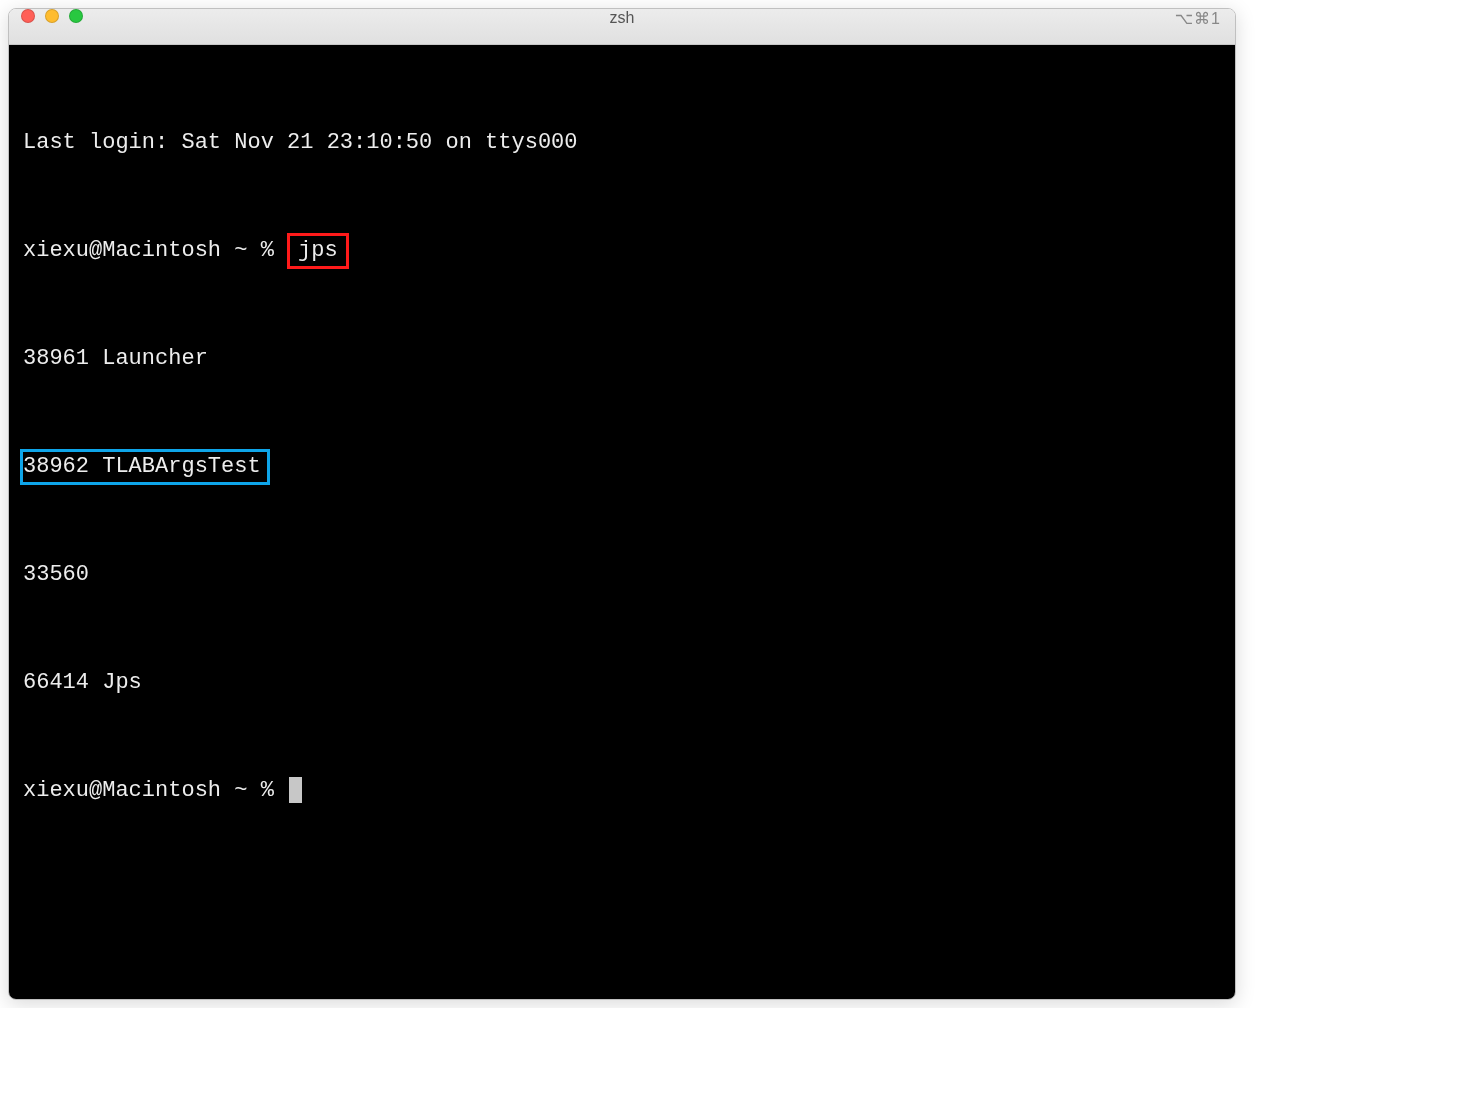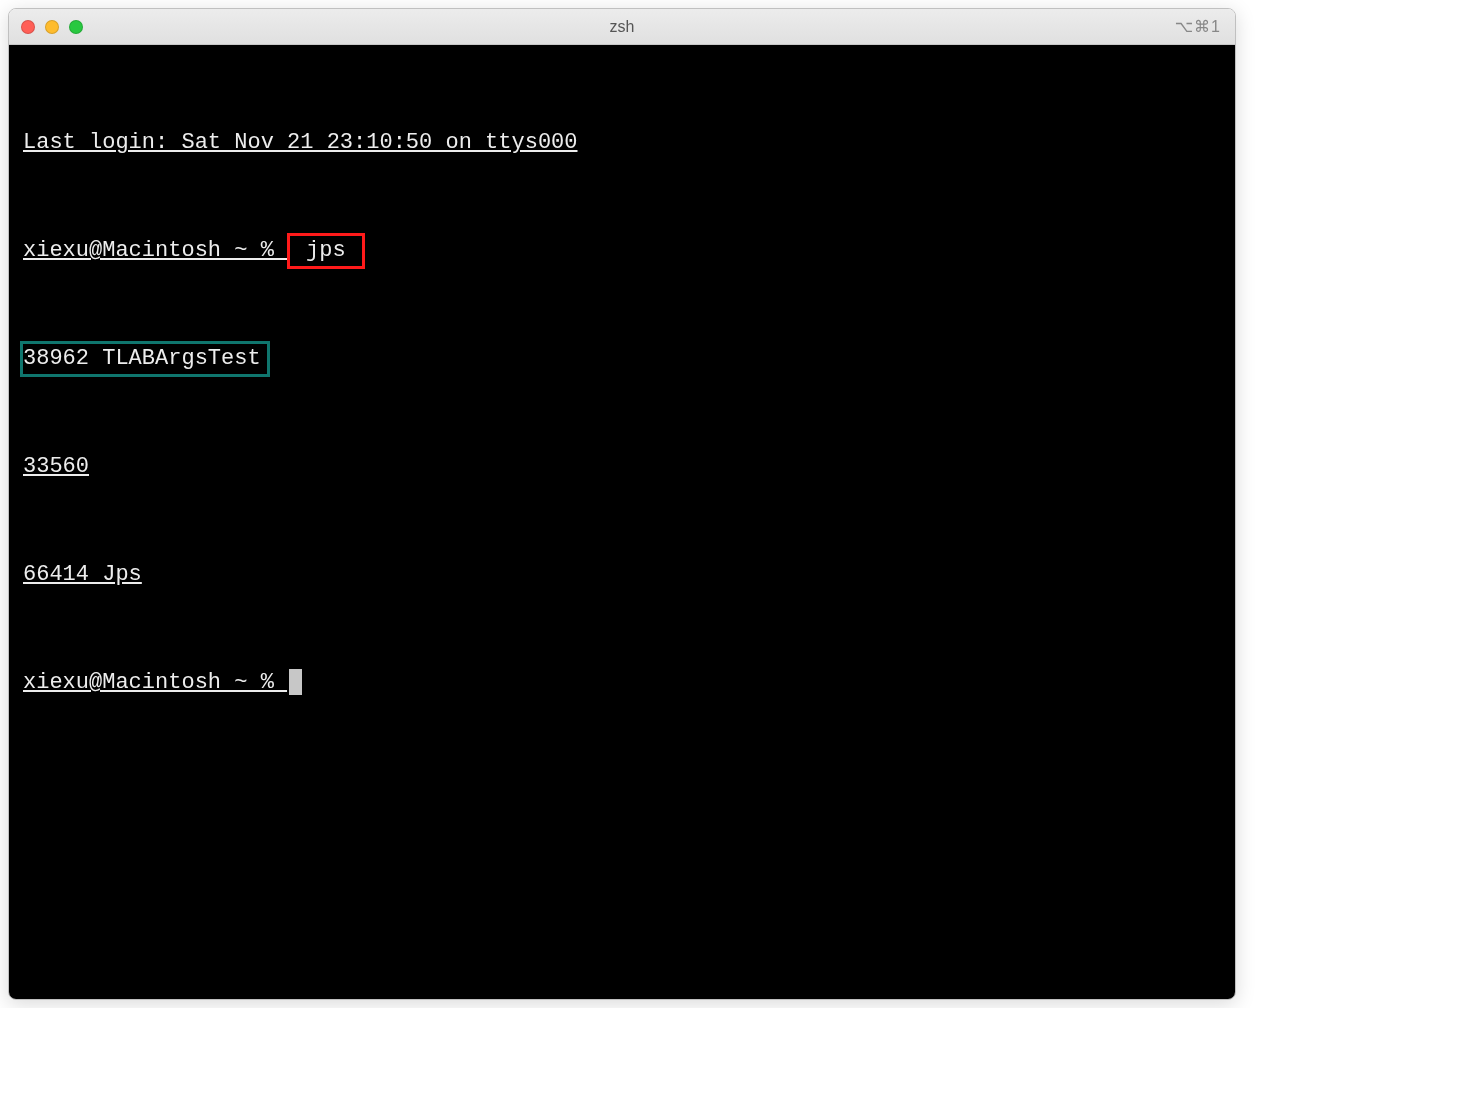--- a/index.html
+++ b/index.html
@@ -24,21 +24,21 @@
       box-shadow: 0 4px 20px rgba(0,0,0,0.15);
       background: #fff;
       margin: 8px;
     }
 
     .titlebar {
       height: 36px;
       background: linear-gradient(#ececec, #e0e0e0);
       border-bottom: 1px solid #c8c8c8;
       display: flex;
-      align-items: center;
+      align-items: flex-start;
       position: relative;
       padding: 0 12px;
     }
 
     .traffic-lights {
       display: flex;
       gap: 10px;
       align-items: center;
     }
 
@@ -78,33 +78,32 @@
       line-height: 36px;
       padding: 8px 14px;
       min-height: 954px;
       white-space: pre;
       position: relative;
     }
 
     .line {
       display: block;
       white-space: pre;
-      text-decoration: underline;
     }
 
     .hl {
       border: 3px solid #ff1a1a;
-      padding: 0 16px;
+      padding: 0 8px;
       display: inline-block;
       line-height: 30px;
       vertical-align: baseline;
     }
 
     .hl-line {
-      border: 3px solid #0f766e;
+      border: 3px solid #0ea5e9;
       display: inline-block;
       padding-right: 6px;
       line-height: 30px;
       margin-left: -3px;
     }
 
     .cursor-block {
       display: inline-block;
       width: 13px;
       height: 26px;
@@ -123,18 +122,19 @@
       <div class="light yellow"></div>
       <div class="light green"></div>
     </div>
     <div class="window-title">zsh</div>
     <div class="window-right">⌥⌘1</div>
   </div>
 
   <div class="terminal">
     <span class="line">Last login: Sat Nov 21 23:10:50 on ttys000</span>
     <span class="line"><span>xiexu@Macintosh ~ % </span><span class="hl">jps</span></span>
+    <span class="line">38961 Launcher</span>
     <span class="line"><span class="hl-line">38962 TLABArgsTest</span></span>
     <span class="line">33560</span>
     <span class="line">66414 Jps</span>
     <span class="line"><span>xiexu@Macintosh ~ % </span><span class="cursor-block"></span></span>
   </div>
 </div>
 
 </body></html>

